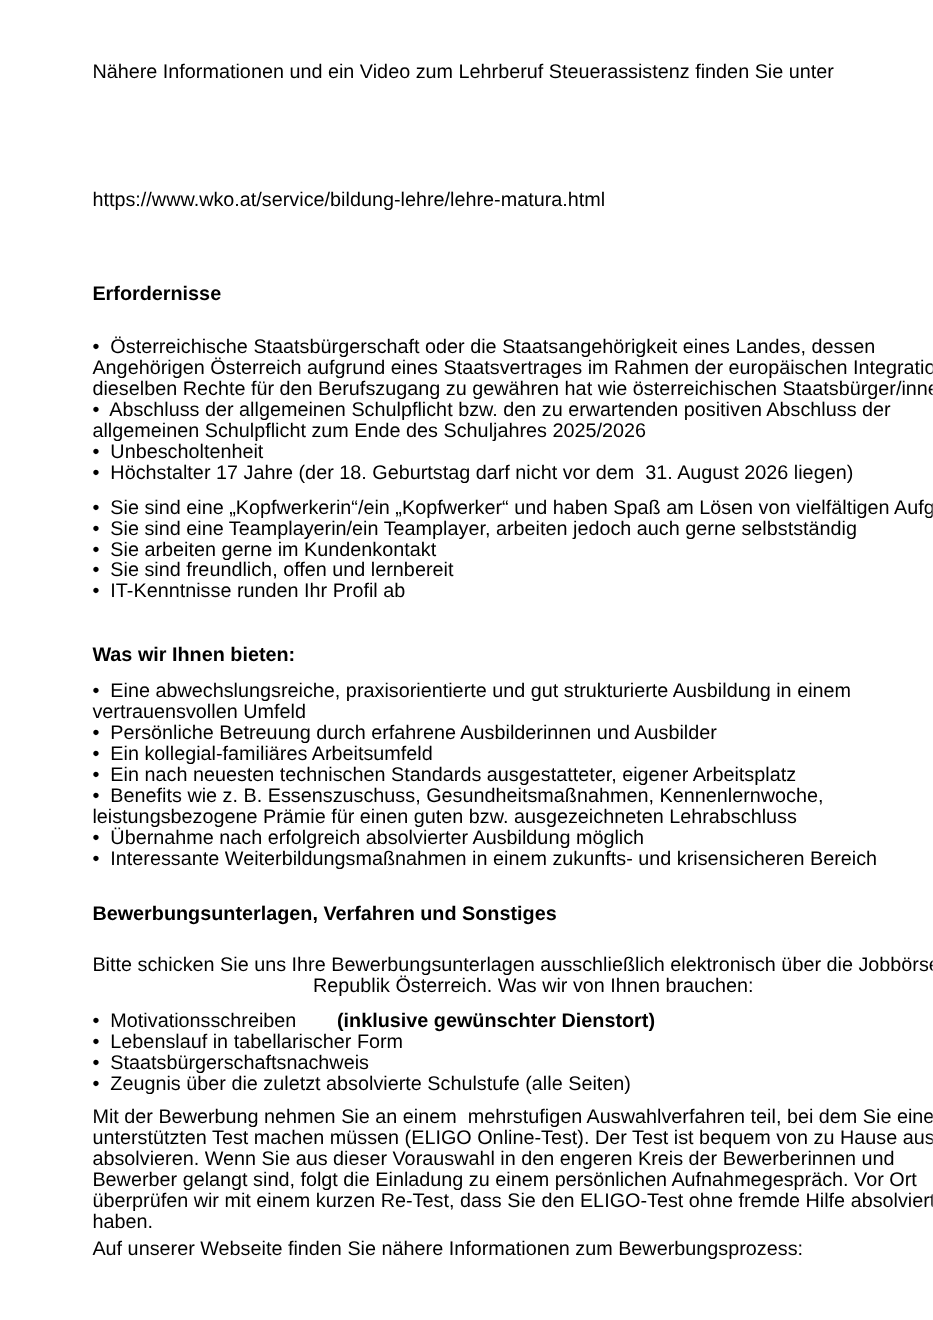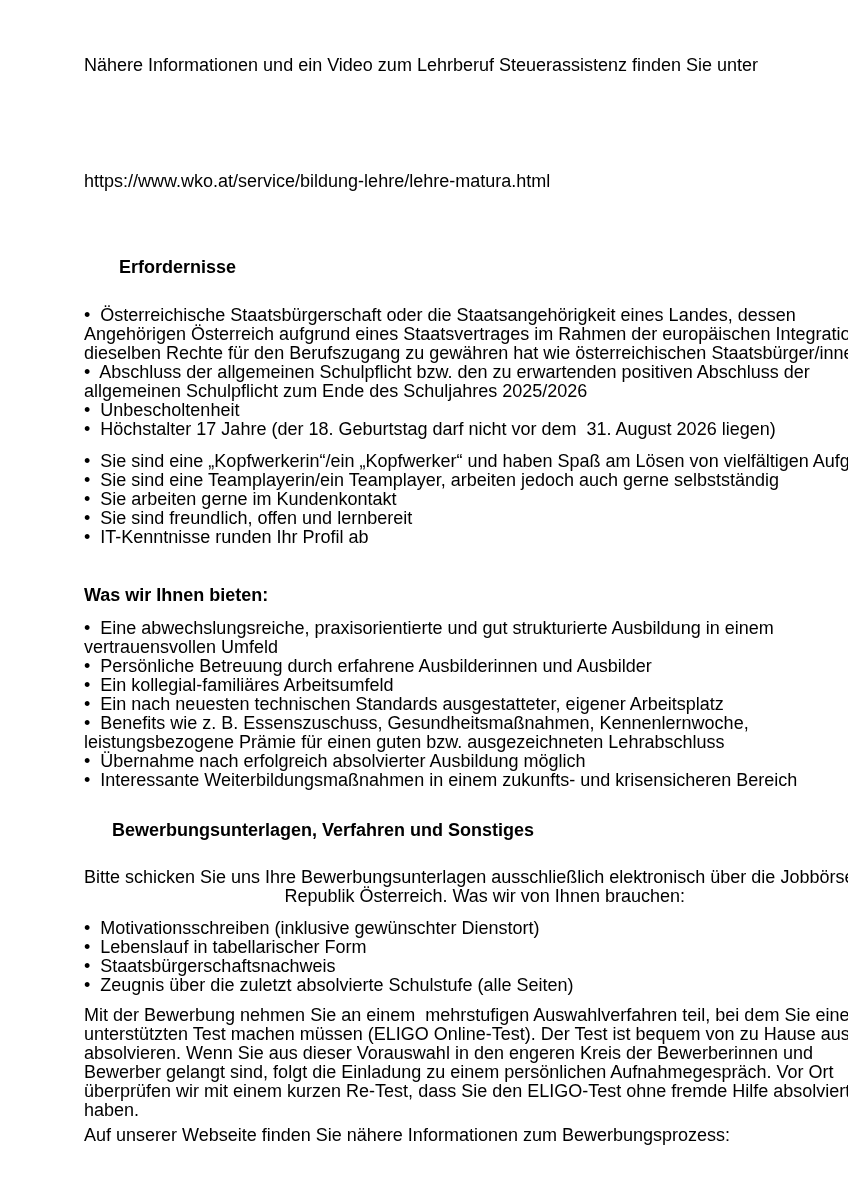--- a/index.html
+++ b/index.html
@@ -21,35 +21,36 @@
   .block {
     position: absolute;
     left: 84px;
     white-space: pre;
     color: #000000;
   }
   .heading {
     font-weight: bold;
   }
   .bold-run {
-    font-weight: normal;
+    font-weight: bold;
+    margin-left: 32px;
   }
 </style>
 </head>
 <body>
 
 <div class="page">
 
   <div class="block" style="top: 56px;">Nähere Informationen und ein Video zum Lehrberuf Steuerassistenz finden Sie unter</div>
 
 
 
   <div class="block" style="top: 156px; margin-top: 16px;">https://www.wko.at/service/bildung-lehre/lehre-matura.html</div>
 
-  <div class="block heading" style="top: 258px; margin-left: 35px;">Erfordernisse</div>
+  <div class="block heading" style="top: 258px;">Erfordernisse</div>
 
   <div class="block" style="top: 306px;">•  Österreichische Staatsbürgerschaft oder die Staatsangehörigkeit eines Landes, dessen
 Angehörigen Österreich aufgrund eines Staatsvertrages im Rahmen der europäischen Integration
 dieselben Rechte für den Berufszugang zu gewähren hat wie österreichischen Staatsbürger/innen
 •  Abschluss der allgemeinen Schulpflicht bzw. den zu erwartenden positiven Abschluss der
 allgemeinen Schulpflicht zum Ende des Schuljahres 2025/2026
 •  Unbescholtenheit
 •  Höchstalter 17 Jahre (der 18. Geburtstag darf nicht vor dem  31. August 2026 liegen)</div>
 
 
@@ -64,21 +65,21 @@
   <div class="block" style="top: 619px;">•  Eine abwechslungsreiche, praxisorientierte und gut strukturierte Ausbildung in einem
 vertrauensvollen Umfeld
 •  Persönliche Betreuung durch erfahrene Ausbilderinnen und Ausbilder
 •  Ein kollegial-familiäres Arbeitsumfeld
 •  Ein nach neuesten technischen Standards ausgestatteter, eigener Arbeitsplatz
 •  Benefits wie z. B. Essenszuschuss, Gesundheitsmaßnahmen, Kennenlernwoche,
 leistungsbezogene Prämie für einen guten bzw. ausgezeichneten Lehrabschluss
 •  Übernahme nach erfolgreich absolvierter Ausbildung möglich
 •  Interessante Weiterbildungsmaßnahmen in einem zukunfts- und krisensicheren Bereich</div>
 
-  <div class="block heading" style="top: 821px; margin-left: 28px;">Bewerbungsunterlagen, Verfahren und Sonstiges</div>
+  <div class="block heading" style="top: 821px;">Bewerbungsunterlagen, Verfahren und Sonstiges</div>
 
   <div class="block" style="top: 868px; text-align: center;">Bitte schicken Sie uns Ihre Bewerbungsunterlagen ausschließlich elektronisch über die Jobbörse der
 Republik Österreich. Was wir von Ihnen brauchen:</div>
 
   <div class="block" style="top: 919px;"><span>•  Motivationsschreiben </span><span class="bold-run">(inklusive gewünschter Dienstort)</span><span>
 •  Lebenslauf in tabellarischer Form
 •  Staatsbürgerschaftsnachweis
 •  Zeugnis über die zuletzt absolvierte Schulstufe (alle Seiten)</span></div>
 
   <div class="block" style="top: 1006px;">Mit der Bewerbung nehmen Sie an einem  mehrstufigen Auswahlverfahren teil, bei dem Sie einen IT-

